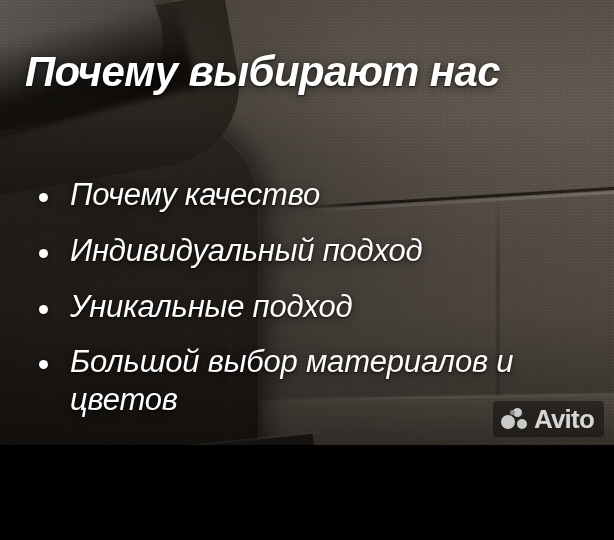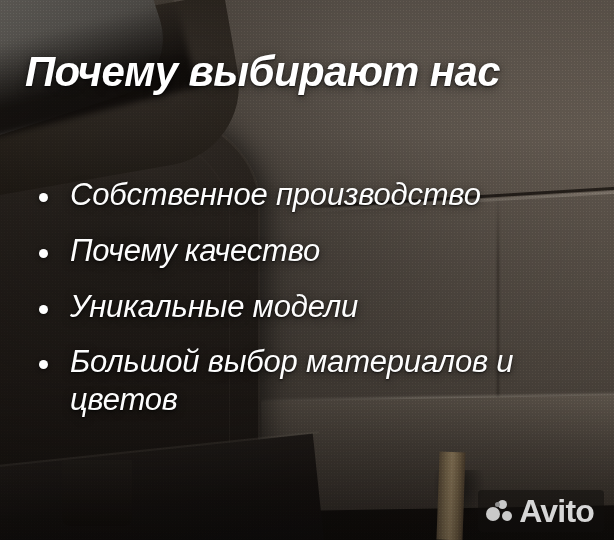--- a/index.html
+++ b/index.html
@@ -8,21 +8,21 @@
     padding: 0;
     background: #000;
   }
   body {
     font-family: "Liberation Sans", "DejaVu Sans", sans-serif;
   }
 
   #poster {
     position: relative;
     width: 614px;
-    height: 540px;
+    height: 445px;
     overflow: hidden;
     background: #15110e;
     user-select: none;
   }
 
   
   .photo {
     position: absolute;
     inset: 0;
     overflow: hidden;
@@ -328,21 +328,21 @@
     display: block;
     border-radius: 50%;
     background: #c9c9c9;
   }
   .avito-mark .d1 { left: 0;    top: 7px;  width: 14px; height: 14px; }
   .avito-mark .d2 { left: 12px; top: 0;    width: 9px;  height: 9px;  }
   .avito-mark .d3 { left: 16px; top: 11px; width: 10px; height: 10px; }
   .avito-mark .d4 { left: 9px;  top: 2px;  width: 5px;  height: 5px; background: #8f8f8f; }
 
   .avito-word {
-    font-size: 32px;
+    font-size: 26px;
     font-weight: 700;
     color: #d6d6d6;
     letter-spacing: -0.8px;
     line-height: 1;
   }
 </style>
 </head>
 <body>
 
 <div id="poster">
@@ -368,23 +368,23 @@
     <div class="leg-wood"></div>
     <div class="grain"></div>
     <div class="vignette"></div>
   </div>
 
   <div class="content">
 
     <h1 class="headline">Почему выбирают нас</h1>
 
     <ul class="bullets">
-      <li>Собственное производство</li>
       <li>Почему качество</li>
-      <li>Уникальные модели</li>
+      <li>Индивидуальный подход</li>
+      <li>Уникальные подход</li>
       <li>Большой выбор материалов и цветов</li>
     </ul>
 
     <div class="avito">
       <span class="avito-mark">
         <i class="d1"></i>
           <i class="d2"></i>
           <i class="d3"></i>
           <i class="d4"></i>
       </span>

